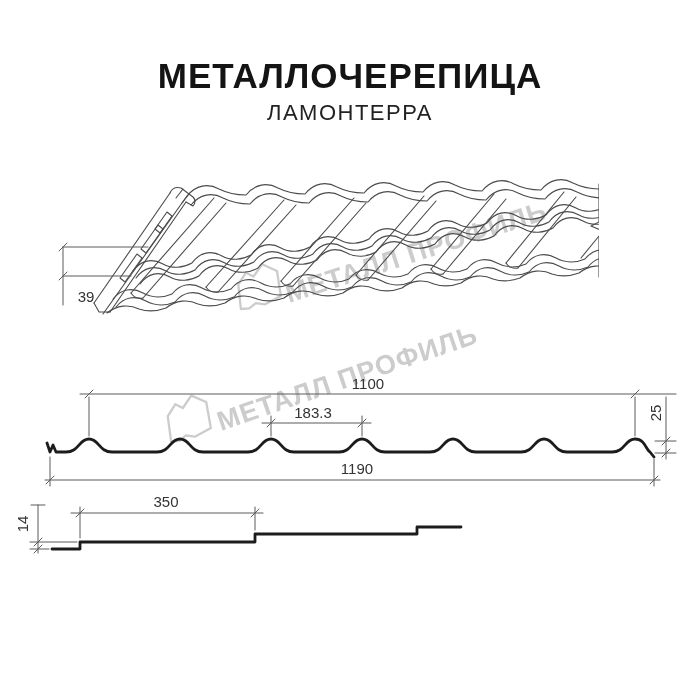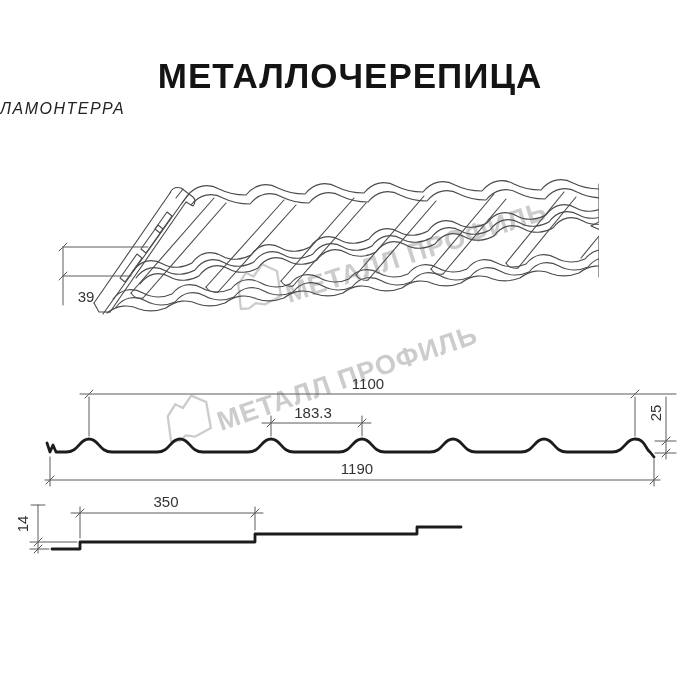--- a/index.html
+++ b/index.html
@@ -1,21 +1,21 @@
 <!DOCTYPE html>
 <html><head>
 <meta charset="utf-8">
 <style>
   html,body{margin:0;padding:0;background:#ffffff;}
   .canvas{position:relative;width:700px;height:700px;background:#ffffff;overflow:hidden;
           font-family:"Liberation Sans",sans-serif;}
   .title{position:absolute;top:56px;left:0;width:700px;text-align:center;
          font-size:35px;font-weight:bold;letter-spacing:1px;color:#141414;}
-  .subtitle{position:absolute;top:100px;left:0;width:700px;
-         font-size:16px;font-weight:normal;letter-spacing:1.5px;color:#222;font-style:italic;}
+  .subtitle{position:absolute;top:100px;left:0;width:700px;text-align:center;
+         font-size:22px;font-weight:normal;letter-spacing:1.5px;color:#222;}
   svg{position:absolute;top:0;left:0;}
   .thin{stroke:#4b4b4b;stroke-width:1.1;fill:none;stroke-linejoin:round;stroke-linecap:round;}
   .dim{stroke:#5a5a5a;stroke-width:1;fill:none;stroke-linecap:round;}
   .heavy{stroke:#1c1c1c;stroke-width:2.8;fill:none;stroke-linejoin:round;stroke-linecap:round;}
   .dimtext{font-family:"Liberation Sans",sans-serif;font-size:15px;fill:#333;}
   .wm{fill:#cccccc;font-family:"Liberation Sans",sans-serif;font-weight:bold;
       font-size:27px;letter-spacing:1px;}
   .wmlogo{stroke:#cccccc;stroke-width:2.3;fill:none;stroke-linejoin:round;}
 </style>
 </head>

